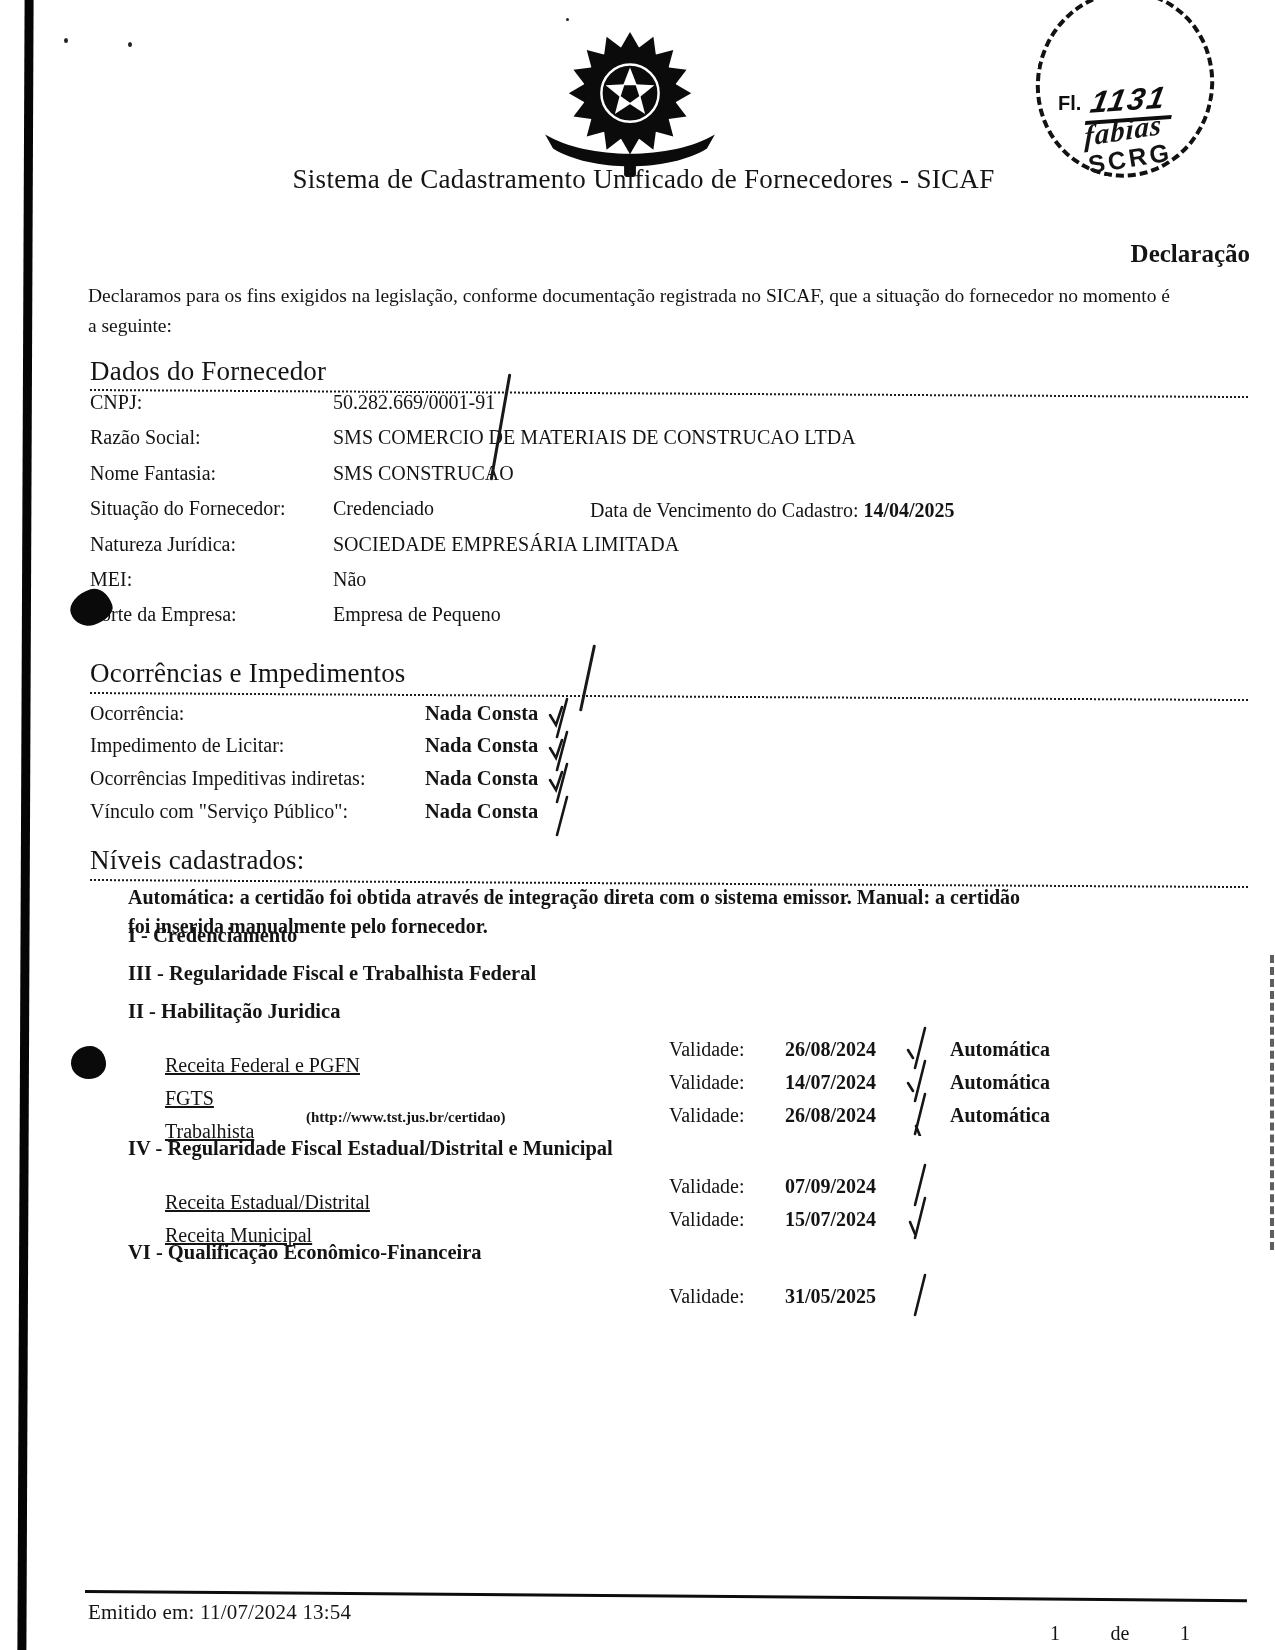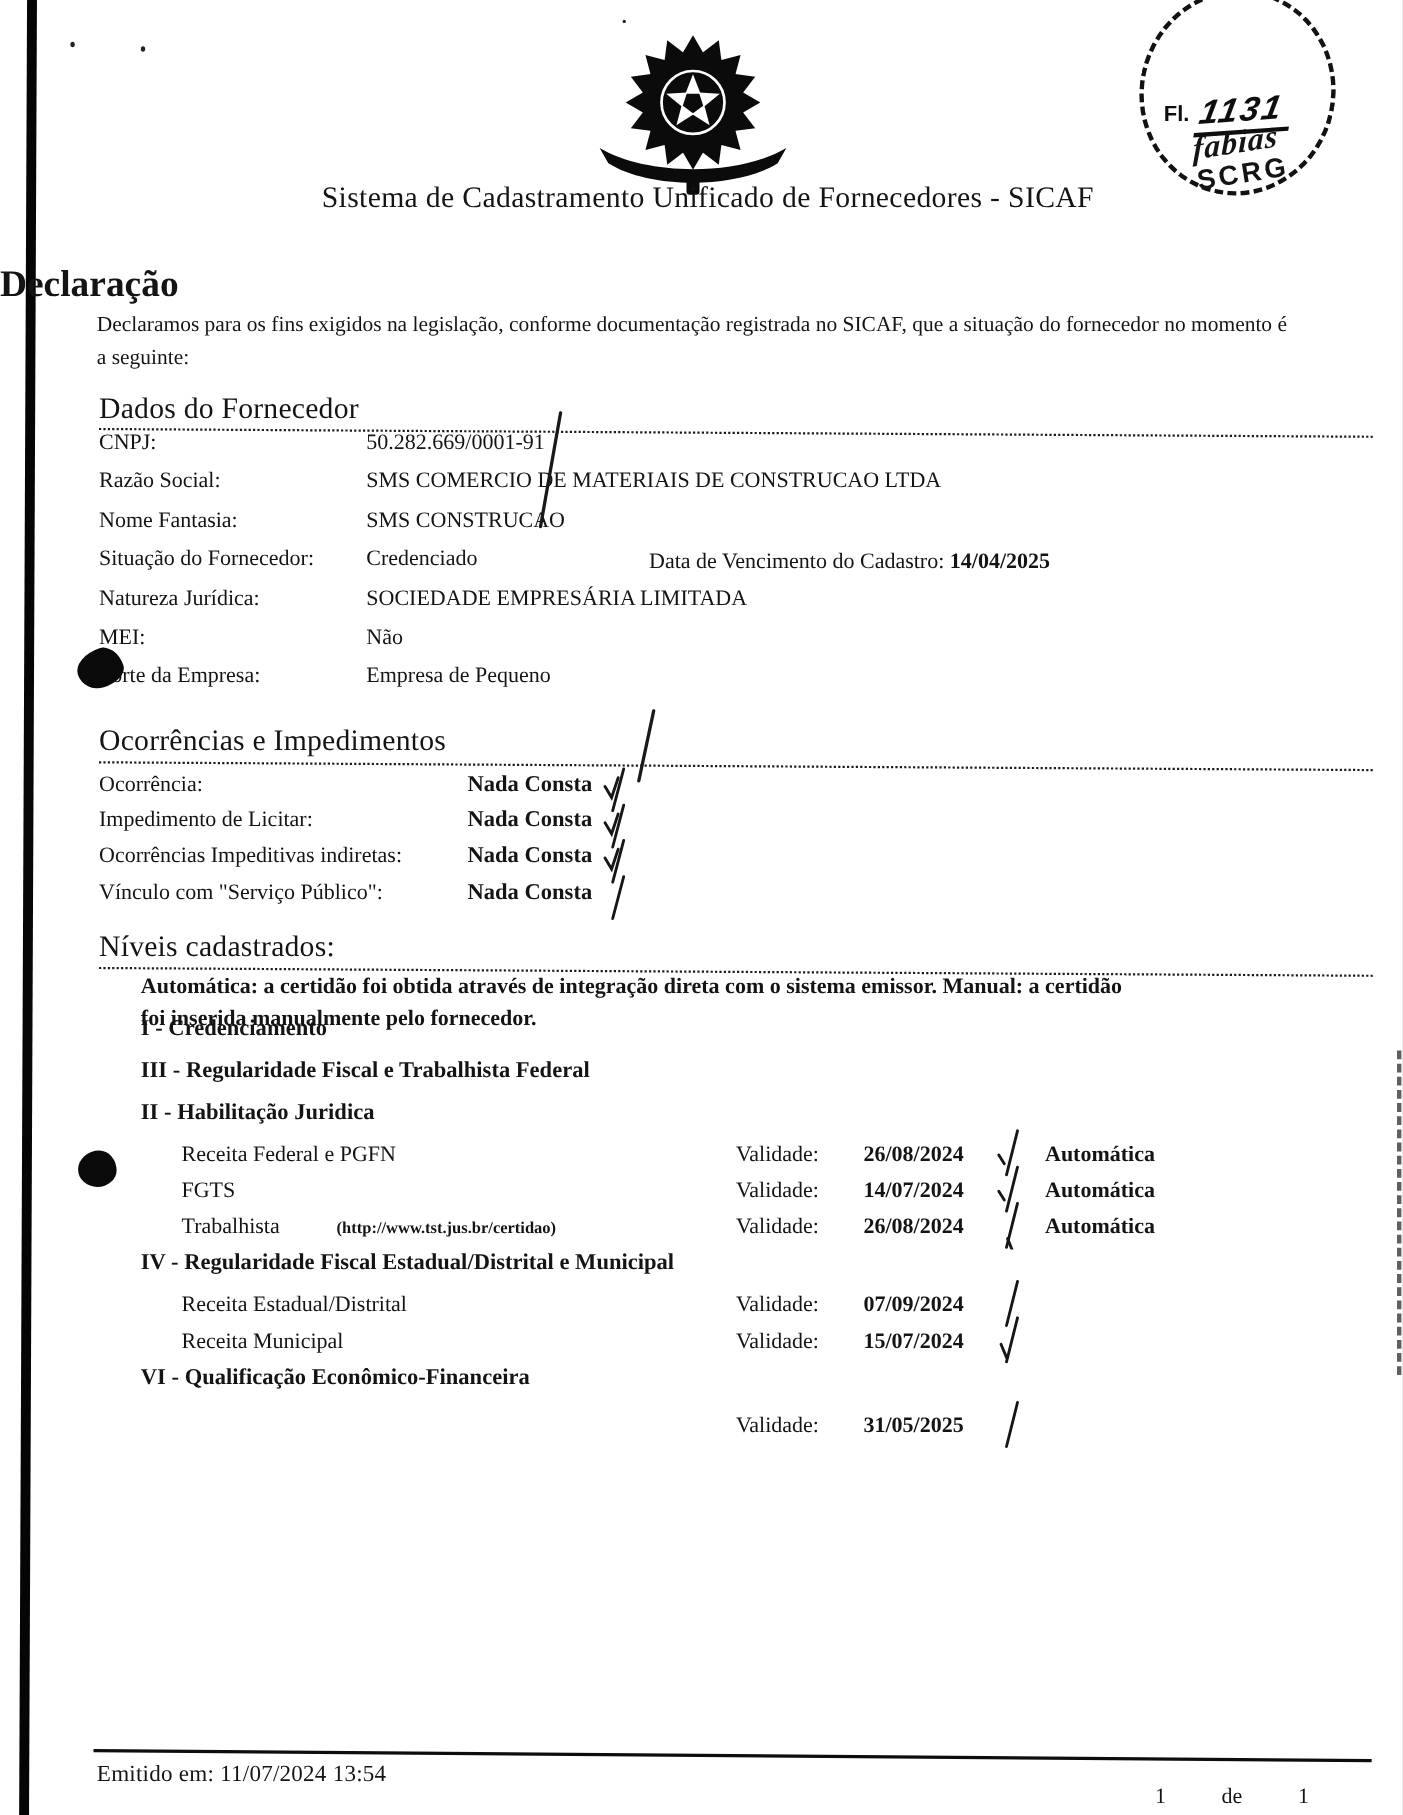--- a/index.html
+++ b/index.html
@@ -22,21 +22,21 @@
   
   .stamp { position:absolute; left:1032px; top:-14px; width:186px; height:196px; }
   .stamp-ring { position:absolute; inset:4px; border:4px dashed #121212; border-radius:50%; transform:rotate(12deg); }
   .stamp-fl { position:absolute; left:26px; top:96px; font-family:"Liberation Sans", sans-serif; font-size:20px; font-weight:bold; color:#0e0e0e; }
   .stamp-num { display:inline-block; margin-left:8px; font-size:31px; font-style:italic; font-weight:bold; border-bottom:4px solid #0e0e0e; padding:0 8px 0 2px; transform:skewX(-14deg) rotate(-4deg); letter-spacing:2px; }
   .stamp-sig { position:absolute; left:52px; top:128px; font-size:29px; font-style:italic; font-weight:bold; letter-spacing:1px; transform:rotate(-9deg) skewX(-10deg); }
   .stamp-org { position:absolute; left:56px; top:158px; font-size:25px; font-weight:bold; letter-spacing:3px; transform:rotate(-9deg); font-family:"Liberation Sans", sans-serif; }
 
   
   .doc-title { position:absolute; left:0; top:164px; width:1255px; text-align:center; font-size:27px; letter-spacing:.3px;padding-left:32px; }
-  .decl-title { position:absolute; left:0; top:240px; width:1250px; text-align:left; font-size:34px; font-weight:bold; }
+  .decl-title { position:absolute; left:0; top:240px; width:1250px; text-align:right; font-size:25px; font-weight:bold; }
   .decl-body { position:absolute; left:88px; top:281px; width:1085px; font-size:19.5px; line-height:1.55; }
 
   .sec-head { position:absolute; font-size:27px; font-weight:normal; letter-spacing:.2px; }
   .dotted-rule { position:absolute; left:90px; width:1158px; border-top:2px dotted #1c1c1c; transform:rotate(0.35deg); transform-origin:left center; }
 
   .fields { position:absolute; left:90px; top:391px; width:1100px; }
   .f-row { position:relative; display:flex; align-items:baseline; height:35.4px; font-size:20px; }
   .f-label { width:243px; flex:none; }
   .f-value { font-weight:normal; }
   .f-extra { position:absolute; left:500px; top:2px; white-space:nowrap; }
@@ -45,21 +45,21 @@
   .occ-rows { position:absolute; left:90px; top:697px; width:900px; }
   .o-row { display:flex; align-items:center; height:32.6px; font-size:20px; }
   .o-label { width:335px; flex:none; }
   .o-value { font-weight:bold; font-size:20.5px; }
 
   .note { position:absolute; left:128px; top:883px; width:915px; font-size:20px; font-weight:bold; line-height:1.45; }
 
   .levels { position:absolute; left:128px; top:924px; width:1080px; }
   .lvl-title { height:38px; font-size:20.5px; font-weight:bold; }
   .item-row { position:relative; height:33px; font-size:20px; }
-  .i-name { position:absolute; left:37px; top:0; }
+  .i-name { position:absolute; left:37px; top:16px;text-decoration:underline; }
   .i-url { position:absolute; left:178px; top:5px; font-size:15px; font-weight:bold; }
   .i-val { position:absolute; left:497px; top:0;margin-left:44px; }
   .i-date { position:absolute; left:657px; top:0; font-weight:bold; }
   .i-check { position:absolute; left:778px; top:-12px; }
   .i-mode { position:absolute; left:822px; top:0; font-weight:bold; }
 
   .check { width:22px; height:44px; stroke:#161616; stroke-width:2.6; fill:none; stroke-linecap:round; }
   .o-check { margin-left:10px; transform:translateY(4px); }
 
   .footer-line { position:absolute; left:85px; top:1590px; width:1162px; height:3px; background:#0d0d0d; transform:rotate(0.45deg); transform-origin:left center; }

